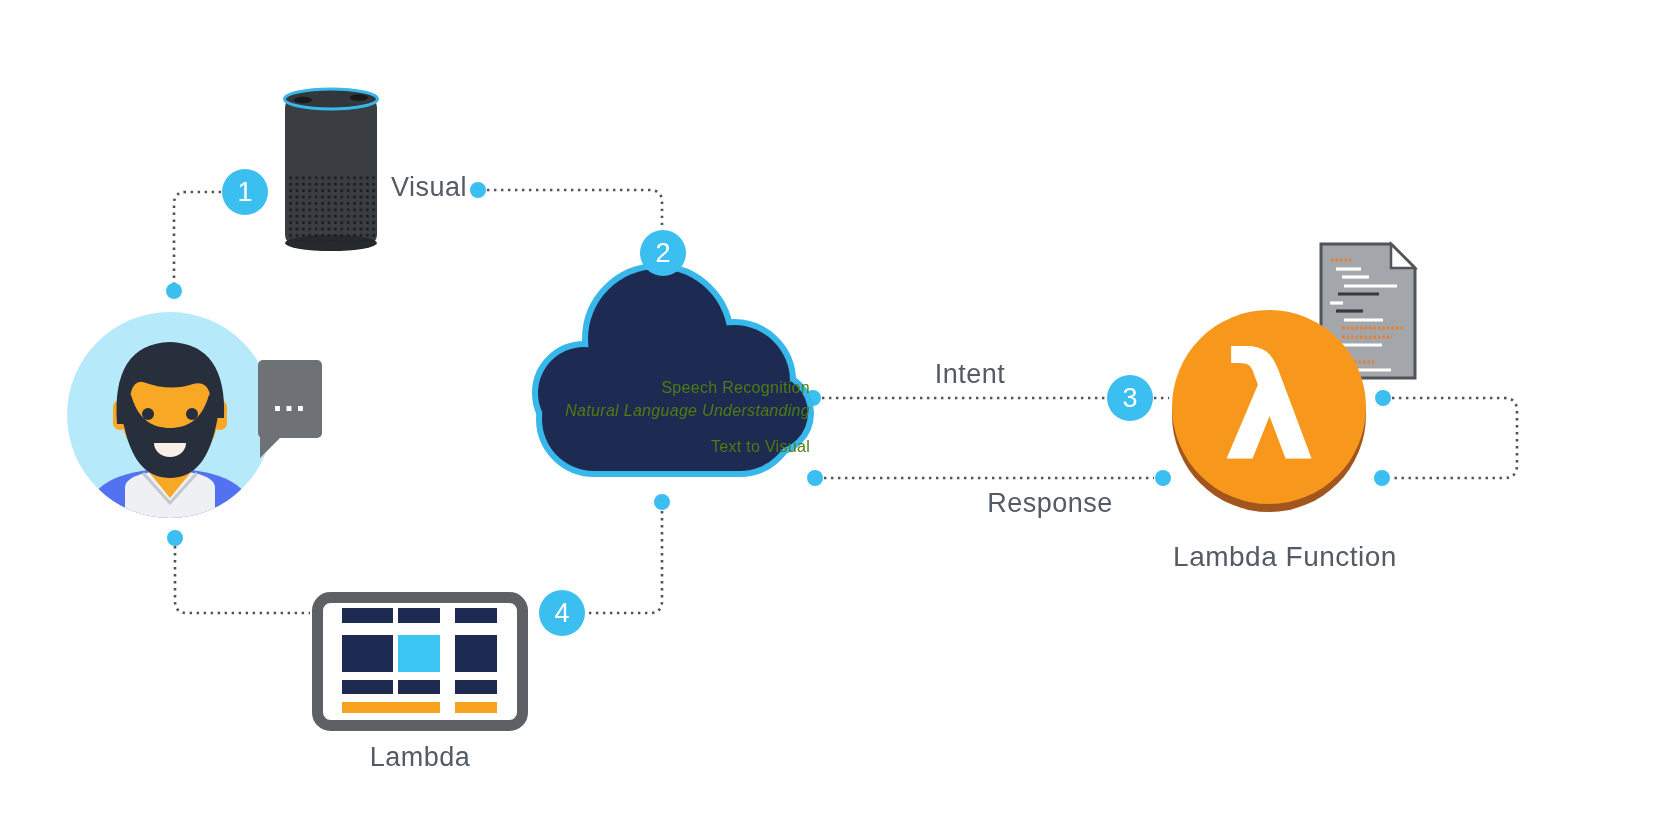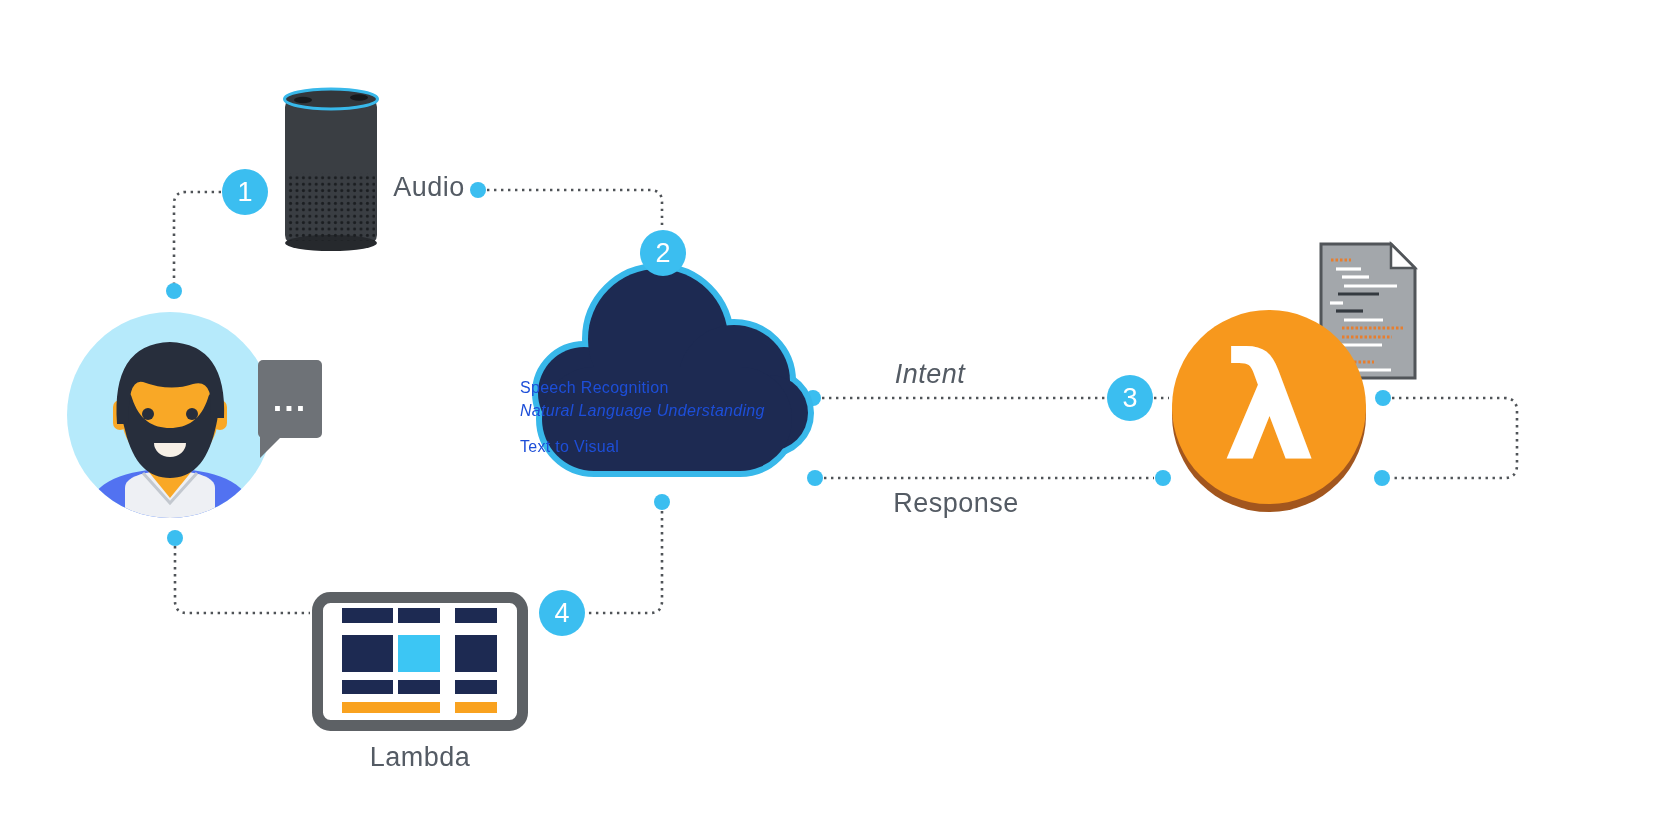--- a/index.html
+++ b/index.html
@@ -11,22 +11,22 @@
   .flow-label{
     position:absolute;transform:translate(-50%,-50%);
     color:#545b64;font-size:27px;white-space:nowrap;letter-spacing:.5px;
   }
   .step-badge{
     position:absolute;width:46px;height:46px;border-radius:50%;
     background:#3bbef0;color:#ffffff;font-size:27px;line-height:46px;
     text-align:center;transform:translate(-50%,-50%);
   }
   .cloud-service{
-    position:absolute;left:0;width:290px;text-align:left;
-    transform:translateY(-50%);color:#1d4ed8;font-size:16px;letter-spacing:.3px;
+    position:absolute;left:0;width:290px;text-align:right;
+    transform:translateY(-50%);color:#4d7c0f;font-size:16px;letter-spacing:.3px;
   }
   .bubble-dots{
     position:absolute;transform:translate(-50%,-50%);
     color:#ffffff;font-size:34px;font-weight:bold;letter-spacing:2px;line-height:10px;
   }
   svg{display:block;overflow:visible;}
 </style>
 </head>
 <body>
 
@@ -165,18 +165,19 @@
       <rect x="30" y="110" width="98" height="11"></rect>
       <rect x="143" y="110" width="42" height="11"></rect>
     </g>
   </svg>
 
   <div class="step-badge" style="left:245px;top:192px;">1</div>
   <div class="step-badge" style="left:663px;top:253px;">2</div>
   <div class="step-badge" style="left:1130px;top:398px;">3</div>
   <div class="step-badge" style="left:562px;top:613px;">4</div>
 
-  <div class="flow-label" style="left:429px;top:187px;">Audio</div>
-  <div class="flow-label" style="left:930px;top:374px;font-style:italic;">Intent</div>
-  <div class="flow-label" style="left:956px;top:503px;">Response</div>
+  <div class="flow-label" style="left:429px;top:187px;">Visual</div>
+  <div class="flow-label" style="left:970px;top:374px;">Intent</div>
+  <div class="flow-label" style="left:1050px;top:503px;">Response</div>
   <div class="flow-label" style="left:420px;top:757px;">Lambda</div>
+  <div class="flow-label" style="left:1285px;top:557px;font-size:28px;">Lambda Function</div>
 
 </div>
 
 </body></html>

